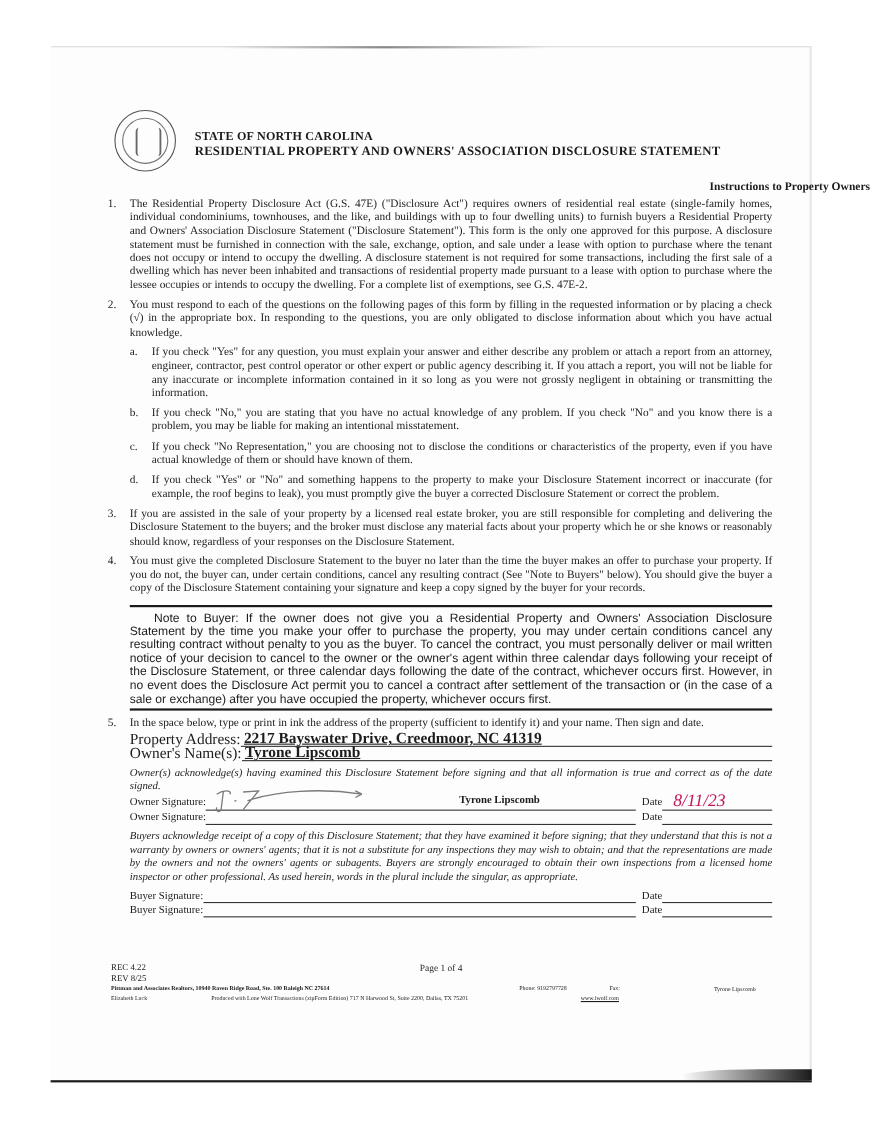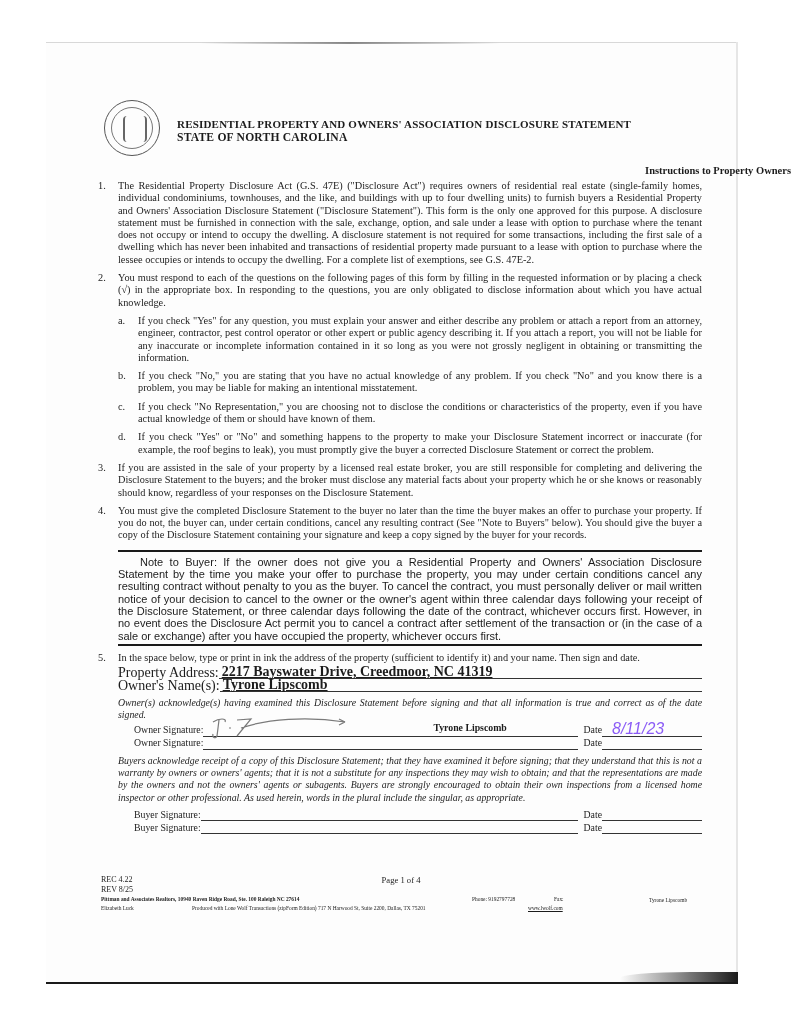--- a/index.html
+++ b/index.html
@@ -40,47 +40,47 @@
 
   .note { margin: 8px 0 0 20px; border-top: 2.5px solid #1a1a1a; border-bottom: 2.5px solid #1a1a1a;
     font-family: "Liberation Sans", "DejaVu Sans", sans-serif; font-size: 11px; line-height: 12.3px; padding: 4px 0 2px 0; text-align: justify; }
   .note .ind { display: inline-block; width: 22px; }
 
   .sec5 { margin-top: 6px; }
   .field-row { display: flex; align-items: flex-end; margin-left: 20px; font-size: 14px; height: 13px; }
   .field-row .lbl { white-space: nowrap; }
   .field-row .val { flex: 1; border-bottom: 1px solid #333; font-weight: bold; text-decoration: underline; padding-left: 3px; height: 12px; }
   .ital { font-style: italic; margin: 5px 0 0 20px; font-size: 9.8px; line-height: 12.3px; text-align: justify; }
-  .sig-row { display: flex; align-items: flex-end; margin-left: 36px; font-size: 9.8px; height: 13px; position: relative; }
+  .sig-row { display: flex; align-items: flex-end; margin-left: 20px; font-size: 9.8px; height: 13px; position: relative; }
   .sig-row .line { flex: 1; border-bottom: 1px solid #333; height: 12px; position: relative; text-align: center; font-weight: bold; }
   .sig-row .line .pname { position: absolute; left: 230px; bottom: 1px; }
   .sig-row .dlbl { margin-left: 6px; }
   .sig-row .dline { width: 100px; border-bottom: 1px solid #333; height: 12px; position: relative; }
-  .handwrite { position: absolute; font-family: Liberation Sans, sans-serif; color: #8b5cf6; font-style: italic; }
+  .handwrite { position: absolute; font-family: Liberation Serif, serif; color: #be185d; font-style: italic; }
 
   .footer { position: absolute; left: 101px; top: 875px; width: 600px; font-size: 8px; line-height: 10px; }
   .footer .pg { position: absolute; left: 0; width: 600px; top: 0; text-align: center; font-size: 8.6px; padding-left: 0; }
   .footer .small { font-size: 5.4px; line-height: 9px; }
   .abs { position: absolute; }
 </style>
 </head>
 <body>
 
 <div class="page"></div>
 <div class="topline"></div>
 <div class="rightedge"></div>
 <div class="botshadow"></div>
 
 <div class="seal">
     <div class="fig"></div>
   </div>
 
 <div class="title-block">
+  <div>STATE OF NORTH CAROLINA</div>
   <div>RESIDENTIAL PROPERTY AND OWNERS' ASSOCIATION DISCLOSURE STATEMENT</div>
-  <div>STATE OF NORTH CAROLINA</div>
 </div>
 
 <div class="instr-head">Instructions to Property Owners</div>
 
 <div class="body">
   <div class="item">
     <span class="num">1.</span>
     <div>The Residential Property Disclosure Act (G.S. 47E) ("Disclosure Act") requires owners of residential real estate (single-family homes, individual condominiums, townhouses, and the like, and buildings with up to four dwelling units) to furnish buyers a Residential Property and Owners' Association Disclosure Statement ("Disclosure Statement"). This form is the only one approved for this purpose. A disclosure statement must be furnished in connection with the sale, exchange, option, and sale under a lease with option to purchase where the tenant does not occupy or intend to occupy the dwelling. A disclosure statement is not required for some transactions, including the first sale of a dwelling which has never been inhabited and transactions of residential property made pursuant to a lease with option to purchase where the lessee occupies or intends to occupy the dwelling. For a complete list of exemptions, see G.S. 47E-2.</div>
   </div>
 

